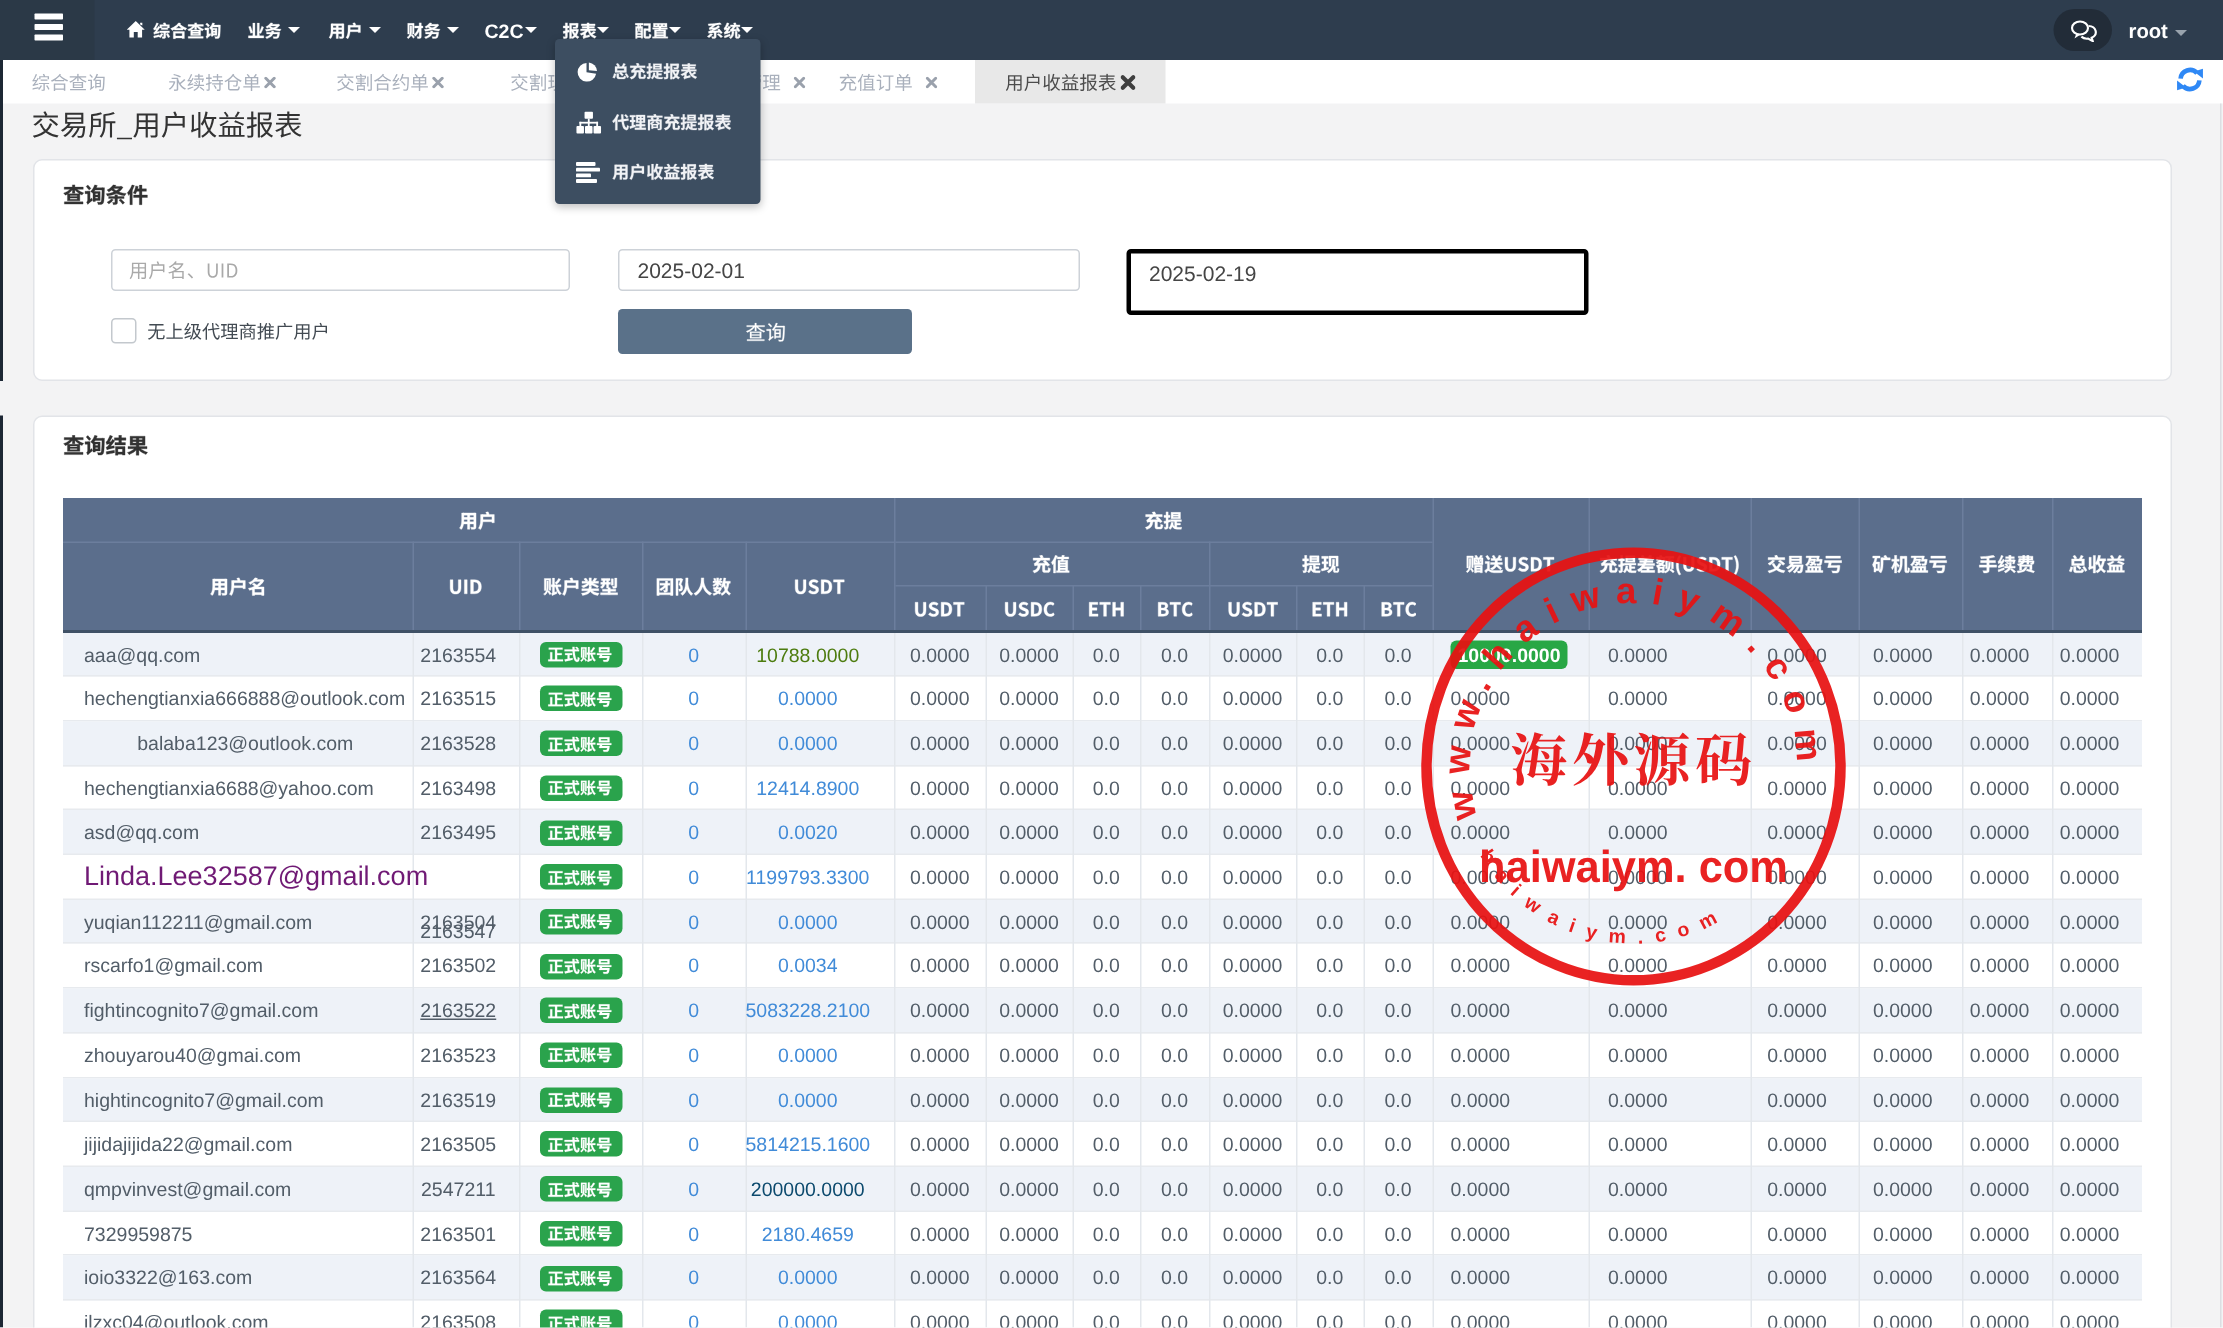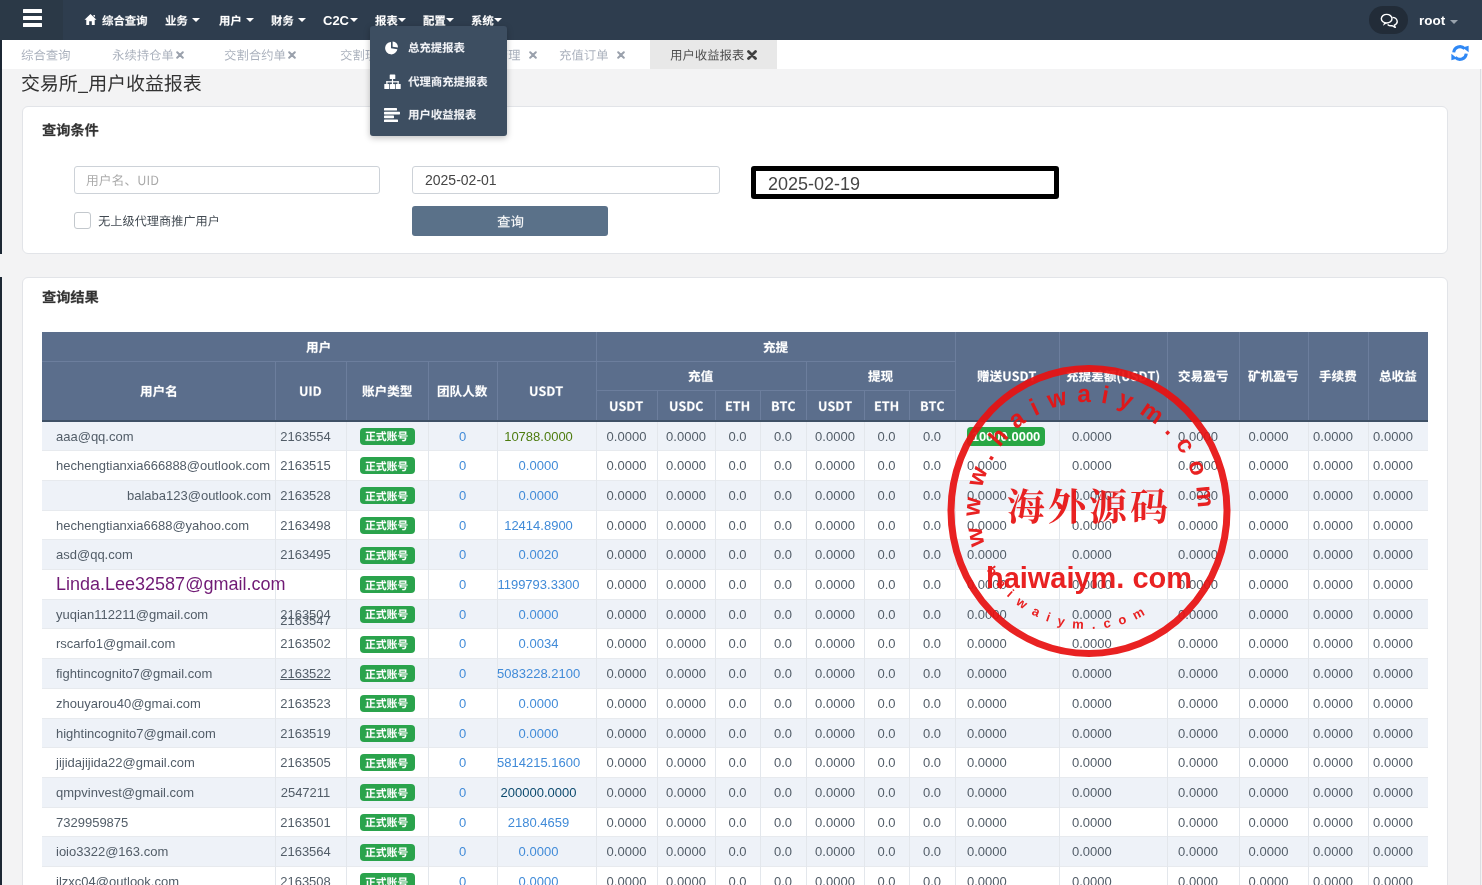--- a/index.html
+++ b/index.html
@@ -116,21 +116,21 @@
   </svg>
 <div class="abs" style="left:22px;top:106px;width:1426px;height:148px;background:#fff;border:1px solid #e2e4e8;border-radius:6px"></div>
 <svg style="position:absolute;left:42.0px;top:123.2px;" width="56.8" height="15.6" viewBox="0 -860 4000 1100">
     <path fill="#333" stroke="#333" stroke-width="15" stroke-linejoin="round" transform="scale(1,-1)" d="M324 220V169H662V220ZM324 346V296H662V346ZM205 425H788V90H205ZM53 738H949V634H53ZM437 850H556V454H437ZM381 706 482 667Q450 618 408 572Q366 525 316 486Q267 446 213 414Q159 382 101 360Q93 375 79 392Q65 410 50 427Q36 444 24 455Q78 473 130 499Q183 525 230 558Q277 592 316 629Q354 666 381 706ZM605 706Q633 667 672 630Q712 594 761 562Q810 531 864 506Q918 481 974 465Q961 454 946 436Q931 419 918 400Q904 382 896 367Q838 388 782 419Q727 450 677 490Q627 529 584 574Q542 620 509 669ZM61 44H940V-61H61ZM1083 764 1165 832Q1190 808 1218 780Q1246 752 1271 724Q1296 697 1311 674L1224 596Q1210 619 1186 648Q1162 678 1135 708Q1108 739 1083 764ZM1161 -72 1134 38 1158 76 1354 225Q1360 201 1372 170Q1384 140 1393 123Q1325 69 1282 35Q1239 1 1215 -19Q1191 -39 1179 -51Q1167 -63 1161 -72ZM1034 542H1229V427H1034ZM1161 -72Q1156 -58 1146 -38Q1135 -19 1124 0Q1113 19 1102 30Q1119 42 1136 66Q1154 91 1154 126V542H1270V44Q1270 44 1259 36Q1248 28 1232 15Q1216 2 1200 -13Q1183 -28 1172 -44Q1161 -59 1161 -72ZM1487 850 1609 817Q1584 748 1550 680Q1515 613 1476 555Q1437 497 1395 453Q1385 465 1366 480Q1347 496 1328 511Q1309 526 1295 535Q1335 572 1372 622Q1408 673 1438 732Q1467 790 1487 850ZM1495 707H1871V599H1441ZM1831 707H1948Q1948 707 1948 696Q1948 686 1948 672Q1948 659 1947 651Q1942 479 1937 358Q1932 238 1926 160Q1919 83 1909 40Q1899 -3 1884 -23Q1864 -51 1844 -62Q1823 -74 1793 -79Q1767 -83 1728 -84Q1689 -84 1648 -82Q1647 -58 1636 -24Q1625 9 1610 34Q1652 30 1686 29Q1721 28 1739 28Q1753 28 1762 32Q1771 37 1779 47Q1791 59 1798 100Q1806 141 1812 216Q1819 290 1824 406Q1828 521 1831 682ZM1483 364H1701V273H1483ZM1491 526H1745V112H1491V208H1640V431H1491ZM1407 526H1516V57H1407ZM2314 769H2715V667H2314ZM2694 769H2718L2739 774L2820 726Q2770 634 2693 566Q2616 497 2518 448Q2420 400 2309 368Q2198 336 2081 317Q2074 341 2058 372Q2043 403 2027 424Q2135 437 2238 464Q2341 490 2430 530Q2520 570 2588 625Q2656 680 2694 751ZM2357 852 2489 827Q2431 734 2350 654Q2268 574 2147 510Q2138 524 2124 541Q2109 558 2093 574Q2077 590 2062 599Q2137 633 2194 674Q2250 716 2291 762Q2332 807 2357 852ZM2329 711Q2386 636 2482 580Q2578 524 2702 488Q2827 452 2972 436Q2959 423 2946 404Q2932 385 2920 365Q2908 345 2901 329Q2752 350 2626 393Q2500 436 2400 504Q2300 573 2228 668ZM2142 298H2869V196H2142ZM2269 179 2364 137Q2338 103 2301 66Q2264 30 2224 -2Q2185 -34 2148 -56Q2139 -43 2125 -27Q2111 -11 2096 4Q2082 19 2069 29Q2104 46 2141 71Q2178 96 2212 124Q2246 152 2269 179ZM2437 379H2559V29Q2559 -11 2550 -34Q2540 -57 2512 -70Q2485 -83 2448 -86Q2411 -88 2363 -88Q2360 -64 2350 -34Q2339 -4 2328 17Q2355 16 2383 16Q2411 16 2421 16Q2430 17 2434 20Q2437 23 2437 31ZM2627 118 2711 178Q2743 153 2778 122Q2813 91 2844 60Q2876 28 2894 2L2803 -66Q2786 -40 2757 -8Q2728 25 2694 58Q2659 91 2627 118ZM3587 837H3709V-89H3587ZM3417 794 3533 771Q3519 703 3499 636Q3479 569 3454 510Q3430 452 3403 408Q3392 417 3372 428Q3353 439 3334 450Q3314 460 3299 465Q3326 505 3349 558Q3372 612 3389 672Q3406 733 3417 794ZM3456 656H3919V538H3426ZM3316 365H3966V248H3316ZM3242 846 3356 810Q3324 726 3281 640Q3238 555 3188 479Q3137 403 3083 345Q3077 360 3066 384Q3055 407 3042 431Q3029 455 3018 470Q3063 516 3104 576Q3146 636 3182 705Q3217 774 3242 846ZM3143 569 3257 683V682V-88H3143Z"></path>
   </svg>
 <div class="abs" style="left:74px;top:166px;width:306px;height:28px;background:#fff;border:1px solid #cdd2d8;border-radius:3px;font-size:14px;line-height:26px;color:#a9a9a9;padding-left:12px"></div>
 <svg style="position:absolute;left:86.0px;top:173.9px;" width="73.0" height="14.1" viewBox="0 -860 5702 1100">
     <path fill="#a9a9a9" transform="scale(1,-1)" d="M196 770H843V698H196ZM196 537H841V466H196ZM190 298H843V227H190ZM153 770H227V407Q227 350 222 285Q217 220 204 154Q190 87 162 26Q135 -35 90 -85Q85 -77 74 -68Q63 -58 52 -49Q41 -40 32 -36Q74 11 98 66Q122 121 134 180Q146 238 150 296Q153 354 153 407ZM813 770H887V22Q887 -14 876 -33Q866 -52 841 -62Q816 -71 771 -73Q726 -75 655 -74Q652 -60 644 -38Q637 -17 629 -2Q664 -3 696 -4Q729 -4 753 -4Q777 -3 786 -3Q801 -2 807 3Q813 8 813 22ZM467 743H543V-71H467ZM1169 685H1247V467Q1247 406 1242 334Q1236 262 1220 188Q1205 113 1176 43Q1146 -27 1099 -86Q1092 -78 1080 -69Q1068 -60 1056 -52Q1043 -44 1034 -41Q1080 15 1107 80Q1134 144 1148 212Q1161 280 1165 346Q1169 411 1169 467ZM1441 826 1513 845Q1531 810 1548 770Q1565 729 1574 699L1498 676Q1490 707 1473 749Q1456 791 1441 826ZM1218 685H1845V278H1769V615H1218ZM1218 414H1811V344H1218ZM2299 42H2800V-27H2299ZM2345 740H2793V671H2345ZM2406 843 2492 826Q2433 737 2342 652Q2250 568 2122 501Q2117 510 2108 521Q2098 532 2088 542Q2078 553 2069 559Q2151 598 2216 646Q2281 694 2329 744Q2377 795 2406 843ZM2766 740H2781L2794 744L2844 713Q2792 611 2710 528Q2627 446 2524 382Q2422 319 2310 274Q2197 230 2086 204Q2083 215 2076 228Q2069 240 2062 252Q2054 265 2047 273Q2132 291 2219 320Q2306 350 2388 390Q2470 431 2543 482Q2616 534 2673 596Q2730 657 2766 727ZM2263 529 2321 572Q2355 550 2392 522Q2428 494 2462 466Q2495 439 2517 417L2456 367Q2436 390 2404 418Q2371 447 2334 476Q2297 506 2263 529ZM2773 340H2849V-79H2773ZM2327 340H2794V271H2327V-79H2252V280L2312 340ZM3273 -56Q3241 -16 3203 24Q3165 64 3126 101Q3088 138 3052 167L3117 224Q3153 195 3193 157Q3233 119 3272 79Q3310 39 3341 2ZM4361 -13Q4305 -13 4257 3Q4209 19 4174 56Q4138 93 4118 154Q4098 215 4098 302V733H4190V300Q4190 212 4213 162Q4236 111 4274 90Q4313 68 4361 68Q4410 68 4449 90Q4488 111 4512 162Q4535 212 4535 300V733H4624V302Q4624 215 4604 154Q4585 93 4549 56Q4513 19 4465 3Q4417 -13 4361 -13ZM4822 0V733H4914V0ZM5115 0V733H5298Q5411 733 5488 690Q5565 648 5604 567Q5643 486 5643 369Q5643 253 5604 170Q5565 87 5489 44Q5413 0 5302 0ZM5207 76H5290Q5376 76 5434 110Q5491 145 5520 211Q5548 277 5548 369Q5548 463 5520 527Q5491 591 5434 624Q5376 658 5290 658H5207Z"></path>
   </svg>
 <div class="abs" style="left:412px;top:166px;width:308px;height:28px;background:#fff;border:1px solid #cdd2d8;border-radius:3px;font-size:14px;line-height:26px;color:#454545;padding-left:12px">2025-02-01</div>
-<div class="abs" style="left:751px;top:166px;width:308px;height:33px;background:#fff;border:5px solid #000000;border-radius:3px;font-size:18px;line-height:26px;color:#454545;padding-left:12px">2025-02-19</div>
+<div class="abs" style="left:751px;top:166px;width:308px;height:44px;background:#fff;border:3px solid #000000;border-radius:3px;font-size:14px;line-height:26px;color:#454545;padding-left:12px">2025-02-19</div>
 <div class="abs" style="left:74px;top:212px;width:17px;height:17px;background:#fff;border:1px solid #c3c8cd;border-radius:3px"></div>
 <svg style="position:absolute;left:98.0px;top:215.1px;" width="122.0" height="13.4" viewBox="0 -860 10000 1100">
     <path fill="#424a52" transform="scale(1,-1)" d="M52 477H951V404H52ZM114 773H894V699H114ZM511 419H589V60Q589 33 600 25Q612 17 650 17Q659 17 682 17Q706 17 734 17Q763 17 788 17Q813 17 825 17Q850 17 862 28Q875 40 880 74Q885 109 887 177Q896 170 909 164Q922 157 936 152Q949 148 960 145Q955 66 943 22Q931 -23 904 -40Q878 -57 830 -57Q823 -57 804 -57Q785 -57 760 -57Q736 -57 712 -57Q687 -57 668 -57Q649 -57 643 -57Q591 -57 562 -46Q533 -36 522 -10Q511 15 511 60ZM447 745H523Q521 671 516 594Q511 516 498 438Q484 359 456 284Q428 208 382 141Q335 74 264 17Q192 -40 91 -80Q82 -66 68 -48Q54 -30 39 -19Q139 18 207 70Q275 123 319 186Q363 248 388 318Q414 388 426 461Q437 534 441 606Q445 678 447 745ZM1470 516H1881V441H1470ZM1051 43H1950V-32H1051ZM1427 825H1506V3H1427ZM2513 749 2589 746Q2581 565 2562 412Q2544 258 2505 135Q2466 12 2395 -82Q2389 -76 2376 -67Q2364 -58 2351 -50Q2338 -41 2329 -36Q2400 48 2438 166Q2476 284 2492 432Q2508 579 2513 749ZM2400 775H2794V705H2400ZM2729 502H2872V436H2707ZM2851 502H2865L2879 505L2926 486Q2895 341 2836 230Q2776 120 2696 43Q2617 -34 2523 -82Q2518 -73 2508 -62Q2498 -51 2488 -40Q2478 -30 2470 -24Q2562 18 2638 88Q2715 158 2770 258Q2825 357 2851 487ZM2568 514Q2603 398 2660 294Q2716 189 2794 108Q2871 27 2966 -18Q2958 -24 2948 -35Q2938 -46 2930 -58Q2921 -69 2915 -78Q2817 -27 2738 60Q2659 146 2601 258Q2543 370 2505 496ZM2763 775H2840Q2825 720 2808 658Q2791 595 2774 537Q2757 479 2742 436H2667Q2683 480 2700 539Q2718 598 2734 660Q2751 722 2763 775ZM2061 177Q2060 185 2056 198Q2051 210 2046 224Q2042 237 2038 246Q2055 249 2074 267Q2092 285 2115 313Q2128 327 2153 358Q2178 390 2209 434Q2240 478 2272 528Q2303 579 2330 631L2393 593Q2331 489 2258 390Q2186 291 2112 217V215Q2112 215 2104 212Q2097 208 2086 202Q2076 196 2068 190Q2061 183 2061 177ZM2061 177 2056 241 2091 269 2379 349Q2379 335 2380 316Q2382 298 2384 286Q2284 256 2224 238Q2163 219 2131 208Q2099 197 2084 190Q2069 184 2061 177ZM2055 423Q2054 431 2050 444Q2045 456 2040 470Q2035 484 2031 493Q2045 497 2059 514Q2073 530 2090 555Q2099 568 2116 597Q2133 626 2154 666Q2174 705 2195 750Q2216 796 2232 841L2301 809Q2274 746 2242 684Q2209 622 2173 566Q2137 509 2101 463V462Q2101 462 2094 458Q2087 454 2078 448Q2069 441 2062 435Q2055 429 2055 423ZM2055 423 2054 479 2090 502 2277 521Q2275 507 2273 489Q2271 471 2271 460Q2207 451 2168 445Q2128 439 2106 436Q2083 432 2072 429Q2062 426 2055 423ZM2042 56Q2085 70 2140 90Q2196 110 2258 132Q2321 155 2383 178L2398 113Q2309 78 2220 44Q2131 9 2060 -18ZM3324 497 3944 575 3955 504 3335 426ZM3715 783 3769 819Q3799 795 3831 766Q3863 737 3890 708Q3918 680 3935 658L3877 618Q3860 641 3834 670Q3807 698 3776 728Q3745 759 3715 783ZM3313 830 3384 807Q3346 719 3296 635Q3245 551 3186 478Q3127 404 3065 348Q3061 357 3053 371Q3045 385 3036 398Q3028 412 3021 420Q3079 469 3134 534Q3188 599 3234 675Q3280 751 3313 830ZM3199 563 3275 639 3276 637V-78H3199ZM3548 826H3623Q3629 657 3645 511Q3661 365 3689 254Q3717 143 3759 79Q3801 15 3857 9Q3879 8 3892 52Q3905 96 3912 183Q3920 176 3932 168Q3944 160 3956 154Q3968 147 3975 143Q3964 57 3947 8Q3930 -42 3908 -62Q3887 -81 3860 -79Q3793 -74 3743 -28Q3693 18 3658 99Q3624 180 3602 291Q3580 402 3568 537Q3555 672 3548 826ZM4476 540V411H4847V540ZM4476 728V601H4847V728ZM4407 794H4919V346H4407ZM4395 228H4933V160H4395ZM4318 22H4967V-47H4318ZM4046 773H4358V702H4046ZM4056 483H4343V413H4056ZM4035 100Q4076 112 4128 128Q4179 143 4236 162Q4294 182 4352 201L4365 128Q4284 101 4202 74Q4120 46 4054 24ZM4170 745H4242V125L4170 111ZM4629 763H4694V378H4700V-9H4623V378H4629ZM5118 523H5855V459H5190V-78H5118ZM5816 523H5885V3Q5885 -26 5876 -41Q5868 -56 5846 -64Q5824 -72 5784 -73Q5744 -74 5680 -74Q5677 -61 5671 -45Q5665 -29 5657 -16Q5688 -17 5716 -17Q5745 -17 5766 -16Q5786 -16 5793 -16Q5806 -16 5811 -12Q5816 -7 5816 4ZM5352 277H5682V49H5352V104H5619V221H5352ZM5314 277H5378V1H5314ZM5061 732H5940V667H5061ZM5274 643 5341 666Q5358 640 5377 608Q5396 576 5405 554L5336 526Q5326 549 5308 582Q5291 616 5274 643ZM5659 660 5739 642Q5714 601 5686 560Q5659 518 5636 489L5573 507Q5588 528 5604 555Q5620 582 5634 610Q5649 638 5659 660ZM5441 825 5513 844Q5529 813 5544 778Q5560 742 5568 716L5493 692Q5485 719 5470 756Q5455 794 5441 825ZM5560 404 5603 449Q5636 427 5673 400Q5710 373 5744 347Q5779 321 5801 302L5756 250Q5735 270 5701 298Q5667 325 5630 353Q5593 381 5560 404ZM5395 442 5451 416Q5425 386 5392 355Q5358 324 5322 296Q5287 267 5255 245Q5253 252 5246 263Q5240 274 5233 286Q5226 298 5220 305Q5265 332 5313 369Q5361 406 5395 442ZM6032 307Q6091 324 6174 350Q6258 375 6345 402L6356 333Q6277 308 6196 282Q6116 255 6051 234ZM6040 641H6354V571H6040ZM6169 839H6242V12Q6242 -19 6234 -36Q6226 -54 6207 -63Q6188 -73 6158 -76Q6128 -78 6079 -78Q6078 -63 6072 -42Q6065 -22 6057 -5Q6089 -6 6116 -6Q6142 -7 6151 -6Q6160 -6 6164 -2Q6169 2 6169 12ZM6455 461H6919V394H6455ZM6456 262H6918V195H6456ZM6458 59H6954V-11H6458ZM6502 834 6573 816Q6547 736 6512 658Q6476 581 6435 514Q6394 446 6349 394Q6344 401 6334 411Q6323 421 6312 432Q6301 442 6293 448Q6337 495 6376 556Q6415 618 6448 689Q6480 760 6502 834ZM6503 661H6934V592H6503V-80H6431V602L6488 661ZM6672 624H6743V22H6672ZM6641 807 6706 832Q6729 798 6750 758Q6771 717 6780 686L6713 657Q6703 688 6682 730Q6662 772 6641 807ZM7178 688H7942V615H7178ZM7143 688H7222V401Q7222 345 7218 281Q7213 217 7200 150Q7188 84 7164 22Q7140 -39 7100 -90Q7094 -82 7082 -72Q7071 -61 7060 -51Q7048 -41 7039 -36Q7086 27 7108 103Q7130 179 7136 256Q7143 334 7143 401ZM7469 825 7546 841Q7562 807 7578 766Q7593 726 7601 697L7520 677Q7513 707 7498 749Q7484 791 7469 825ZM8196 770H8843V698H8196ZM8196 537H8841V466H8196ZM8190 298H8843V227H8190ZM8153 770H8227V407Q8227 350 8222 285Q8217 220 8204 154Q8190 87 8162 26Q8135 -35 8090 -85Q8085 -77 8074 -68Q8063 -58 8052 -49Q8041 -40 8032 -36Q8074 11 8098 66Q8122 121 8134 180Q8146 238 8150 296Q8153 354 8153 407ZM8813 770H8887V22Q8887 -14 8876 -33Q8866 -52 8841 -62Q8816 -71 8771 -73Q8726 -75 8655 -74Q8652 -60 8644 -38Q8637 -17 8629 -2Q8664 -3 8696 -4Q8729 -4 8753 -4Q8777 -3 8786 -3Q8801 -2 8807 3Q8813 8 8813 22ZM8467 743H8543V-71H8467ZM9169 685H9247V467Q9247 406 9242 334Q9236 262 9220 188Q9205 113 9176 43Q9146 -27 9099 -86Q9092 -78 9080 -69Q9068 -60 9056 -52Q9043 -44 9034 -41Q9080 15 9107 80Q9134 144 9148 212Q9161 280 9165 346Q9169 411 9169 467ZM9441 826 9513 845Q9531 810 9548 770Q9565 729 9574 699L9498 676Q9490 707 9473 749Q9456 791 9441 826ZM9218 685H9845V278H9769V615H9218ZM9218 414H9811V344H9218Z"></path>
   </svg>
 <div class="abs" style="left:412px;top:206px;width:196px;height:30px;background:#5a7189;border-radius:3px"></div>
 <svg style="position:absolute;left:496.5px;top:214.5px;" width="27.0" height="14.8" viewBox="0 -860 2000 1100">
     <path fill="#fff" stroke="#fff" stroke-width="15" stroke-linejoin="round" transform="scale(1,-1)" d="M295 218V134H700V218ZM295 352V270H700V352ZM221 406H778V80H221ZM57 713H944V647H57ZM460 840H534V437H460ZM417 693 479 668Q446 620 401 574Q356 529 304 490Q251 450 196 418Q140 386 85 364Q80 374 71 384Q62 395 53 406Q44 417 36 424Q89 443 144 472Q199 500 250 536Q301 571 344 611Q387 651 417 693ZM576 693Q606 652 650 613Q693 574 745 540Q797 506 853 478Q909 451 964 434Q956 427 946 416Q937 405 928 394Q920 382 914 372Q858 393 802 424Q746 455 693 494Q640 532 594 576Q549 621 515 668ZM74 20H930V-48H74ZM1114 775 1166 819Q1191 797 1218 770Q1244 744 1268 718Q1292 693 1305 672L1251 622Q1237 643 1214 670Q1191 696 1165 724Q1139 752 1114 775ZM1174 -40 1160 31 1181 62 1360 192Q1365 177 1373 158Q1381 139 1385 129Q1322 81 1282 52Q1243 22 1222 4Q1200 -13 1190 -22Q1180 -32 1174 -40ZM1042 527H1228V454H1042ZM1174 -40Q1171 -31 1164 -18Q1157 -6 1150 6Q1142 18 1135 24Q1149 34 1166 56Q1183 78 1183 111V527H1256V47Q1256 47 1248 40Q1240 34 1228 24Q1215 15 1203 3Q1191 -9 1182 -20Q1174 -31 1174 -40ZM1506 840 1583 820Q1559 751 1526 684Q1493 618 1455 560Q1417 501 1377 457Q1370 464 1358 474Q1346 483 1334 492Q1322 501 1312 506Q1353 547 1390 600Q1426 654 1456 716Q1486 777 1506 840ZM1489 690H1892V621H1455ZM1868 690H1941Q1941 690 1941 682Q1941 675 1941 666Q1941 656 1940 650Q1934 473 1928 350Q1922 228 1914 150Q1907 71 1896 28Q1885 -14 1871 -33Q1854 -55 1836 -64Q1818 -72 1792 -74Q1768 -77 1729 -76Q1690 -76 1649 -74Q1648 -58 1642 -37Q1635 -16 1625 -1Q1671 -5 1708 -6Q1746 -6 1763 -6Q1778 -6 1787 -3Q1796 0 1804 10Q1817 24 1826 66Q1836 107 1843 184Q1850 261 1856 382Q1862 502 1868 674ZM1475 353H1709V292H1475ZM1480 523H1739V122H1480V184H1672V460H1480ZM1430 523H1499V61H1430Z"></path>
   </svg>
 <div class="abs" style="left:22px;top:277px;width:1426px;height:640px;background:#fff;border:1px solid #e2e4e8;border-radius:6px 6px 0 0"></div>
 <svg style="position:absolute;left:42.0px;top:290.2px;" width="56.8" height="15.6" viewBox="0 -860 4000 1100">
@@ -299,21 +299,21 @@
 <div class="abs" style="left:760.0px;top:451.2px;width:46.0px;height:29.7px;font-size:13px;line-height:29.7px;color:#525d68;text-align:center;">0.0</div>
 <div class="abs" style="left:806.0px;top:451.2px;width:58.0px;height:29.7px;font-size:13px;line-height:29.7px;color:#525d68;text-align:center;">0.0000</div>
 <div class="abs" style="left:864.0px;top:451.2px;width:45.0px;height:29.7px;font-size:13px;line-height:29.7px;color:#525d68;text-align:center;">0.0</div>
 <div class="abs" style="left:909.0px;top:451.2px;width:46.0px;height:29.7px;font-size:13px;line-height:29.7px;color:#525d68;text-align:center;">0.0</div>
 <div class="abs" style="left:967.0px;top:451.2px;width:92.0px;height:29.7px;font-size:13px;line-height:29.7px;color:#525d68;text-align:left;">0.0000</div>
 <div class="abs" style="left:1072.0px;top:451.2px;width:95.0px;height:29.7px;font-size:13px;line-height:29.7px;color:#525d68;text-align:left;">0.0000</div>
 <div class="abs" style="left:1167.0px;top:451.2px;width:62.0px;height:29.7px;font-size:13px;line-height:29.7px;color:#525d68;text-align:center;">0.0000</div>
 <div class="abs" style="left:1239.0px;top:451.2px;width:59.0px;height:29.7px;font-size:13px;line-height:29.7px;color:#525d68;text-align:center;">0.0000</div>
 <div class="abs" style="left:1308.0px;top:451.2px;width:50.0px;height:29.7px;font-size:13px;line-height:29.7px;color:#525d68;text-align:center;">0.0000</div>
 <div class="abs" style="left:1368.0px;top:451.2px;width:50.0px;height:29.7px;font-size:13px;line-height:29.7px;color:#525d68;text-align:center;">0.0000</div>
-<div class="abs" style="left:56.0px;top:480.9px;width:215.0px;height:29.7px;font-size:13px;line-height:29.7px;color:#525d68;text-align:right;">balaba123@outlook.com</div>
+<div class="abs" style="left:56.0px;top:480.9px;width:215.0px;height:29.7px;font-size:13px;line-height:29.7px;color:#525d68;text-align:center;">balaba123@outlook.com</div>
 <div class="abs" style="left:275.0px;top:480.9px;width:61.0px;height:29.7px;font-size:13px;line-height:29.7px;color:#525d68;text-align:center;">2163528</div>
 <div class="abs" style="left:359.5px;top:487.1px;width:55px;height:17px;background:#2aa34c;border-radius:4px"></div>
 <svg style="position:absolute;left:365.4px;top:490.5px;" width="43.2" height="11.9" viewBox="0 -860 4000 1100">
     <path fill="#fff" stroke="#fff" stroke-width="15" stroke-linejoin="round" transform="scale(1,-1)" d="M78 785H930V668H78ZM525 447H879V330H525ZM44 65H958V-52H44ZM467 738H594V8H467ZM168 512H293V3H168ZM1714 784 1793 850Q1816 835 1842 815Q1867 795 1890 775Q1912 755 1926 739L1841 666Q1829 684 1808 704Q1786 725 1762 746Q1737 767 1714 784ZM1051 679H1951V562H1051ZM1089 448H1522V332H1089ZM1240 382H1360V43H1240ZM1051 59Q1111 69 1192 82Q1274 96 1366 112Q1457 128 1548 145L1556 38Q1474 20 1390 2Q1306 -15 1228 -32Q1150 -48 1084 -62ZM1543 846H1672Q1669 722 1676 604Q1682 486 1697 383Q1712 280 1733 202Q1754 124 1780 80Q1805 36 1834 36Q1851 36 1860 79Q1868 122 1872 217Q1893 196 1922 176Q1952 156 1977 147Q1969 52 1950 0Q1932 -51 1902 -70Q1871 -90 1823 -90Q1769 -90 1727 -53Q1685 -16 1654 50Q1623 115 1602 204Q1581 293 1568 398Q1555 502 1549 616Q1543 730 1543 846ZM2196 670H2286V373Q2286 316 2279 254Q2272 192 2252 131Q2232 70 2193 16Q2154 -37 2090 -79Q2081 -64 2062 -43Q2044 -22 2028 -11Q2086 23 2120 69Q2154 115 2170 168Q2186 221 2191 274Q2196 327 2196 373ZM2239 119 2309 170Q2331 145 2355 114Q2379 83 2400 54Q2420 25 2433 2L2357 -58Q2346 -34 2326 -4Q2306 27 2284 60Q2261 92 2239 119ZM2070 811H2413V182H2323V716H2158V178H2070ZM2432 478H2955V369H2432ZM2768 411Q2785 331 2814 258Q2843 184 2884 124Q2925 64 2978 25Q2965 15 2950 -2Q2934 -18 2920 -36Q2907 -53 2897 -68Q2838 -20 2793 50Q2748 119 2716 206Q2684 292 2663 387ZM2494 -93Q2490 -79 2483 -62Q2476 -44 2467 -27Q2458 -10 2449 0Q2465 8 2482 26Q2498 44 2498 77V831H2608V1Q2608 1 2596 -4Q2585 -10 2568 -20Q2551 -30 2534 -42Q2517 -55 2506 -68Q2494 -81 2494 -93ZM2821 811 2933 775Q2906 722 2870 669Q2834 616 2793 570Q2752 524 2711 490Q2702 501 2686 518Q2671 535 2655 552Q2639 569 2627 578Q2685 620 2737 682Q2789 745 2821 811ZM2494 -93 2478 10 2519 47 2731 123Q2730 98 2734 66Q2737 34 2740 15Q2668 -14 2624 -32Q2579 -50 2553 -62Q2527 -73 2514 -80Q2502 -86 2494 -93ZM3292 710V617H3700V710ZM3172 815H3828V513H3172ZM3053 450H3943V341H3053ZM3250 267H3739V158H3250ZM3703 267H3833Q3833 267 3832 258Q3831 248 3830 236Q3828 225 3827 217Q3817 140 3806 87Q3794 34 3780 2Q3765 -30 3747 -47Q3725 -68 3699 -76Q3673 -83 3637 -85Q3608 -86 3562 -86Q3516 -87 3464 -84Q3462 -58 3450 -26Q3439 6 3422 30Q3473 26 3522 24Q3571 23 3594 23Q3611 23 3622 24Q3633 26 3642 32Q3656 42 3666 68Q3677 94 3686 140Q3695 185 3703 251ZM3261 408 3390 390Q3379 351 3366 308Q3352 266 3339 227Q3326 188 3314 158H3176Q3190 191 3205 234Q3220 277 3234 322Q3249 367 3261 408Z"></path>
   </svg>
 <div class="abs" style="left:428.0px;top:480.9px;width:69.0px;height:29.7px;font-size:13px;line-height:29.7px;color:#418bd8;text-align:center;">0</div>
 <div class="abs" style="left:497.0px;top:480.9px;width:83.0px;height:29.7px;font-size:13px;line-height:29.7px;color:#418bd8;text-align:center;">0.0000</div>
 <div class="abs" style="left:596.0px;top:480.9px;width:61.0px;height:29.7px;font-size:13px;line-height:29.7px;color:#525d68;text-align:center;">0.0000</div>
 <div class="abs" style="left:657.0px;top:480.9px;width:58.0px;height:29.7px;font-size:13px;line-height:29.7px;color:#525d68;text-align:center;">0.0000</div>
 <div class="abs" style="left:715.0px;top:480.9px;width:45.0px;height:29.7px;font-size:13px;line-height:29.7px;color:#525d68;text-align:center;">0.0</div>

